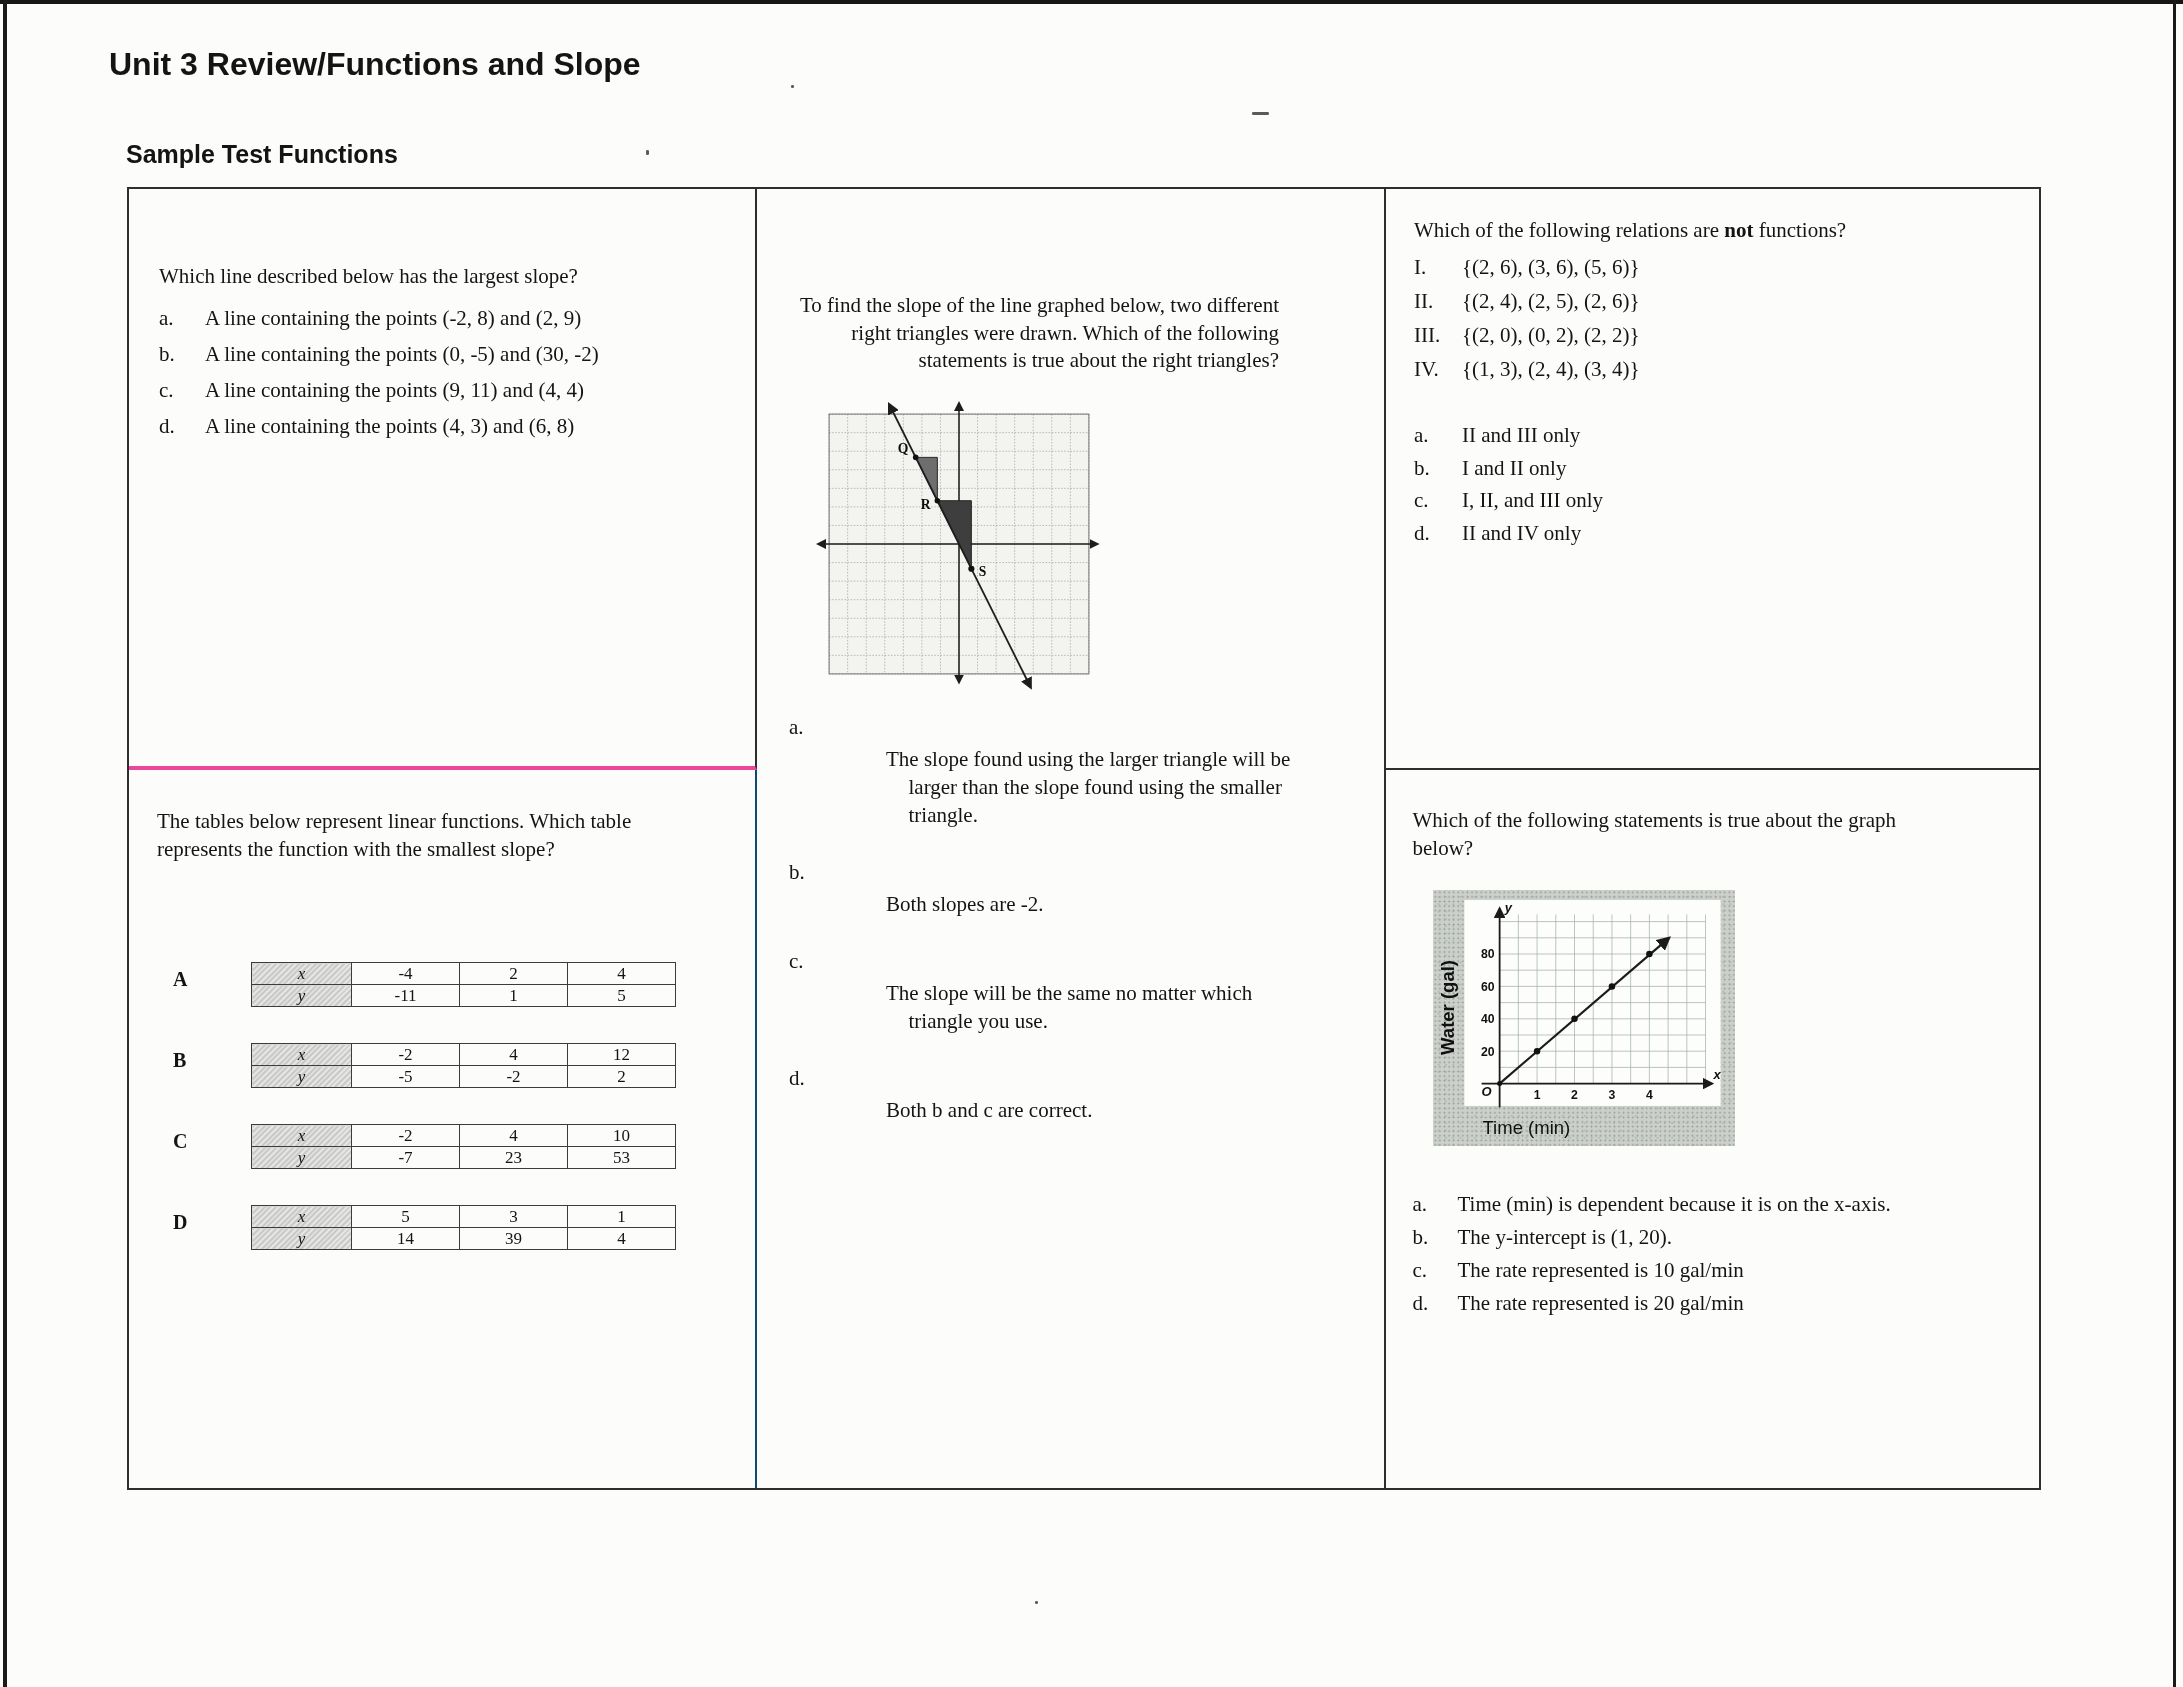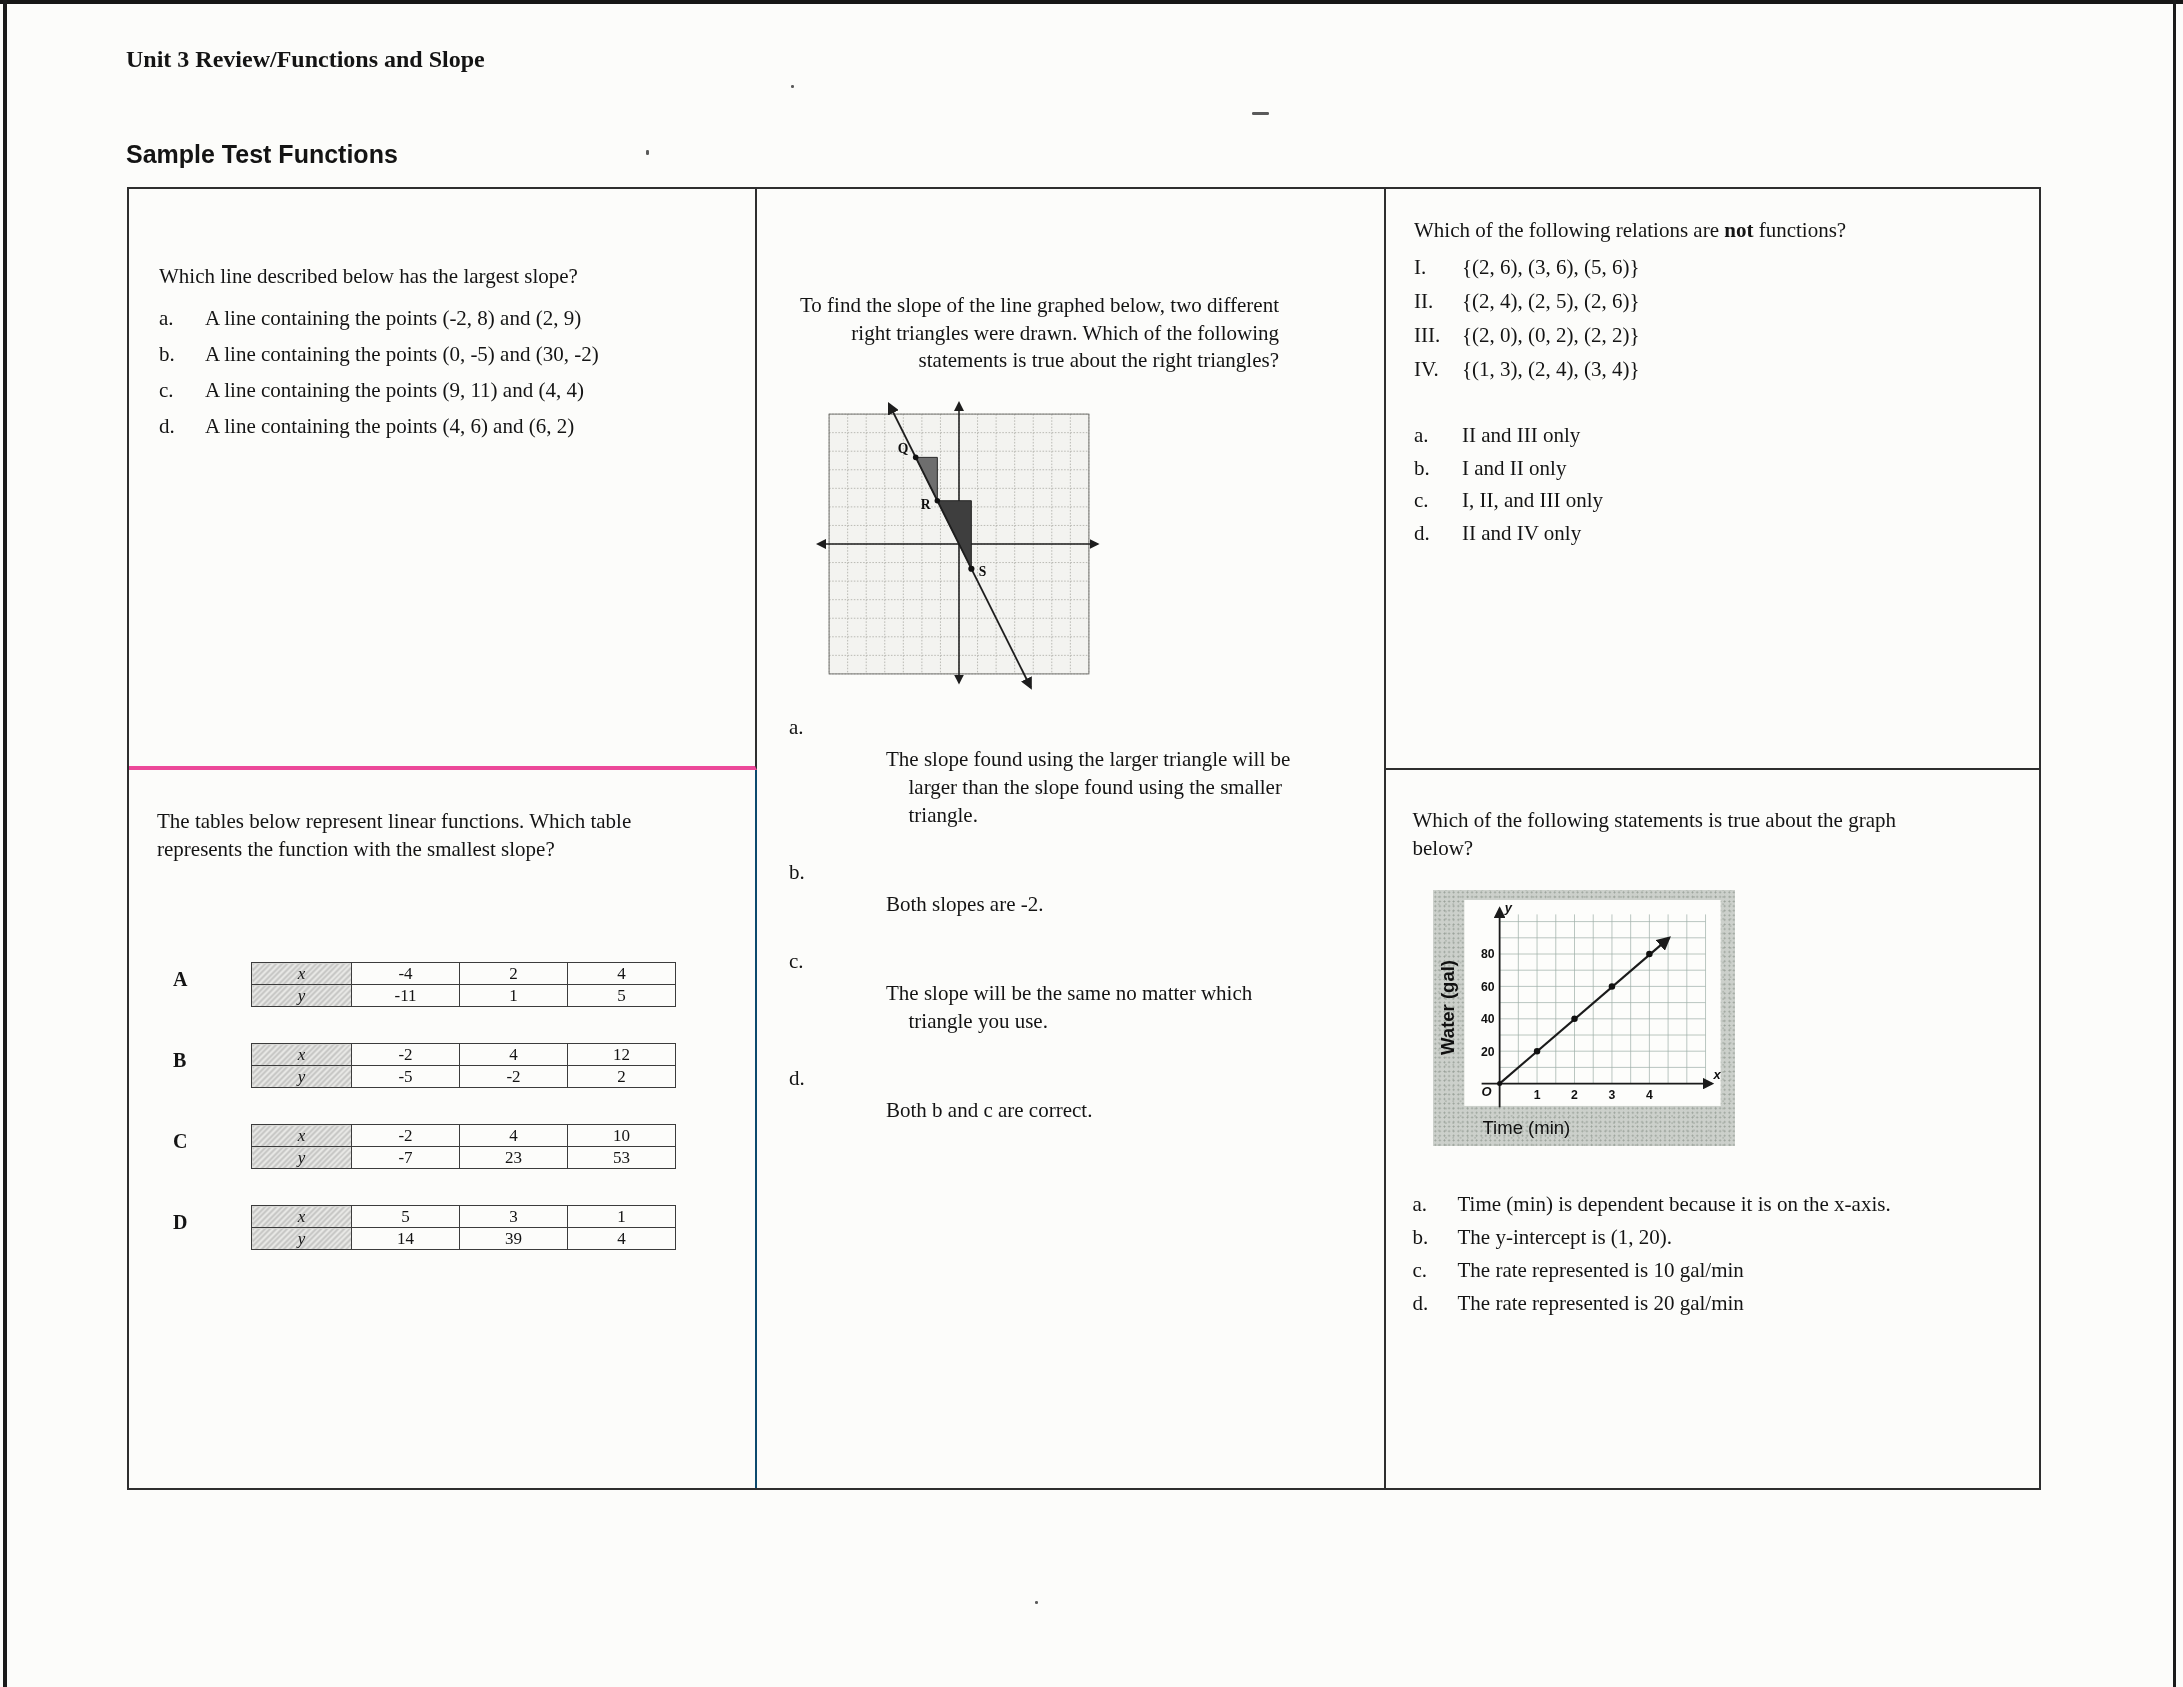--- a/index.html
+++ b/index.html
@@ -6,21 +6,21 @@
   .sheet {
     position:relative; width:2183px; height:1687px;
     background:#fcfcfa; overflow:hidden;
     font-family:"Liberation Serif", serif; color:#141414;
   }
   .edge-top   { position:absolute; left:0; top:0; width:2183px; height:4px; background:#161616; }
   .edge-left  { position:absolute; left:2.6px; top:0; width:4px; height:1687px; background:#1a1a1a; }
   .edge-right { position:absolute; right:6.6px; top:0; width:3.3px; height:1687px; background:#1a1a1a; }
   .artifact { position:absolute; background:#5a5a5a; border-radius:1.3px; }
 
-  .title    { position:absolute; left:126px; top:46px;  font-family:Liberation Serif, serif; font-weight:bold; font-size:24px; }
+  .title    { position:absolute; left:109px; top:46px;  font-family:Liberation Sans, sans-serif; font-weight:bold; font-size:32px; }
   .subtitle { position:absolute; left:126px; top:140px; font-family:"Liberation Sans", sans-serif; font-weight:bold; font-size:25px; }
 
   .qgrid {
     position:absolute; left:127px; top:187px; width:1914px; height:1303px;
     border:2.6px solid #2e2e2e; box-sizing:border-box;
     display:grid; grid-template-columns:628px 629px auto; grid-template-rows:581px auto;
   }
   .cell { box-sizing:border-box; font-size:21px; }
   .q1 { grid-column:1; grid-row:1; border-right:2px solid #2e2e2e; border-bottom:4px solid #ec4899; padding:74px 18.5px 13.2px 30px; }
   .q2 { grid-column:2; grid-row:1 / span 2; border-right:2px solid #2e2e2e; padding:103px 26.5px 13.2px 32px; }
@@ -121,21 +121,21 @@
         <div class="choice">
           <span class="lab">b.</span>
           <span class="txt">A line containing the points (0, -5) and (30, -2)</span>
         </div>
         <div class="choice">
           <span class="lab">c.</span>
           <span class="txt">A line containing the points (9, 11) and (4, 4)</span>
         </div>
         <div class="choice">
           <span class="lab">d.</span>
-          <span class="txt">A line containing the points (4, 6) and (6, 2)</span>
+          <span class="txt">A line containing the points (4, 3) and (6, 8)</span>
         </div>
       </div>
     </div>
 
     <div class="cell q2">
       <div class="prompt">To find the slope of the line graphed below, two different right triangles were drawn. Which of the following statements is true about the right triangles?</div>
 
       <div class="g2wrap">
         <svg width="292" height="292" viewBox="-26 -26 472 472" style="font-size:32px">
           <defs>

